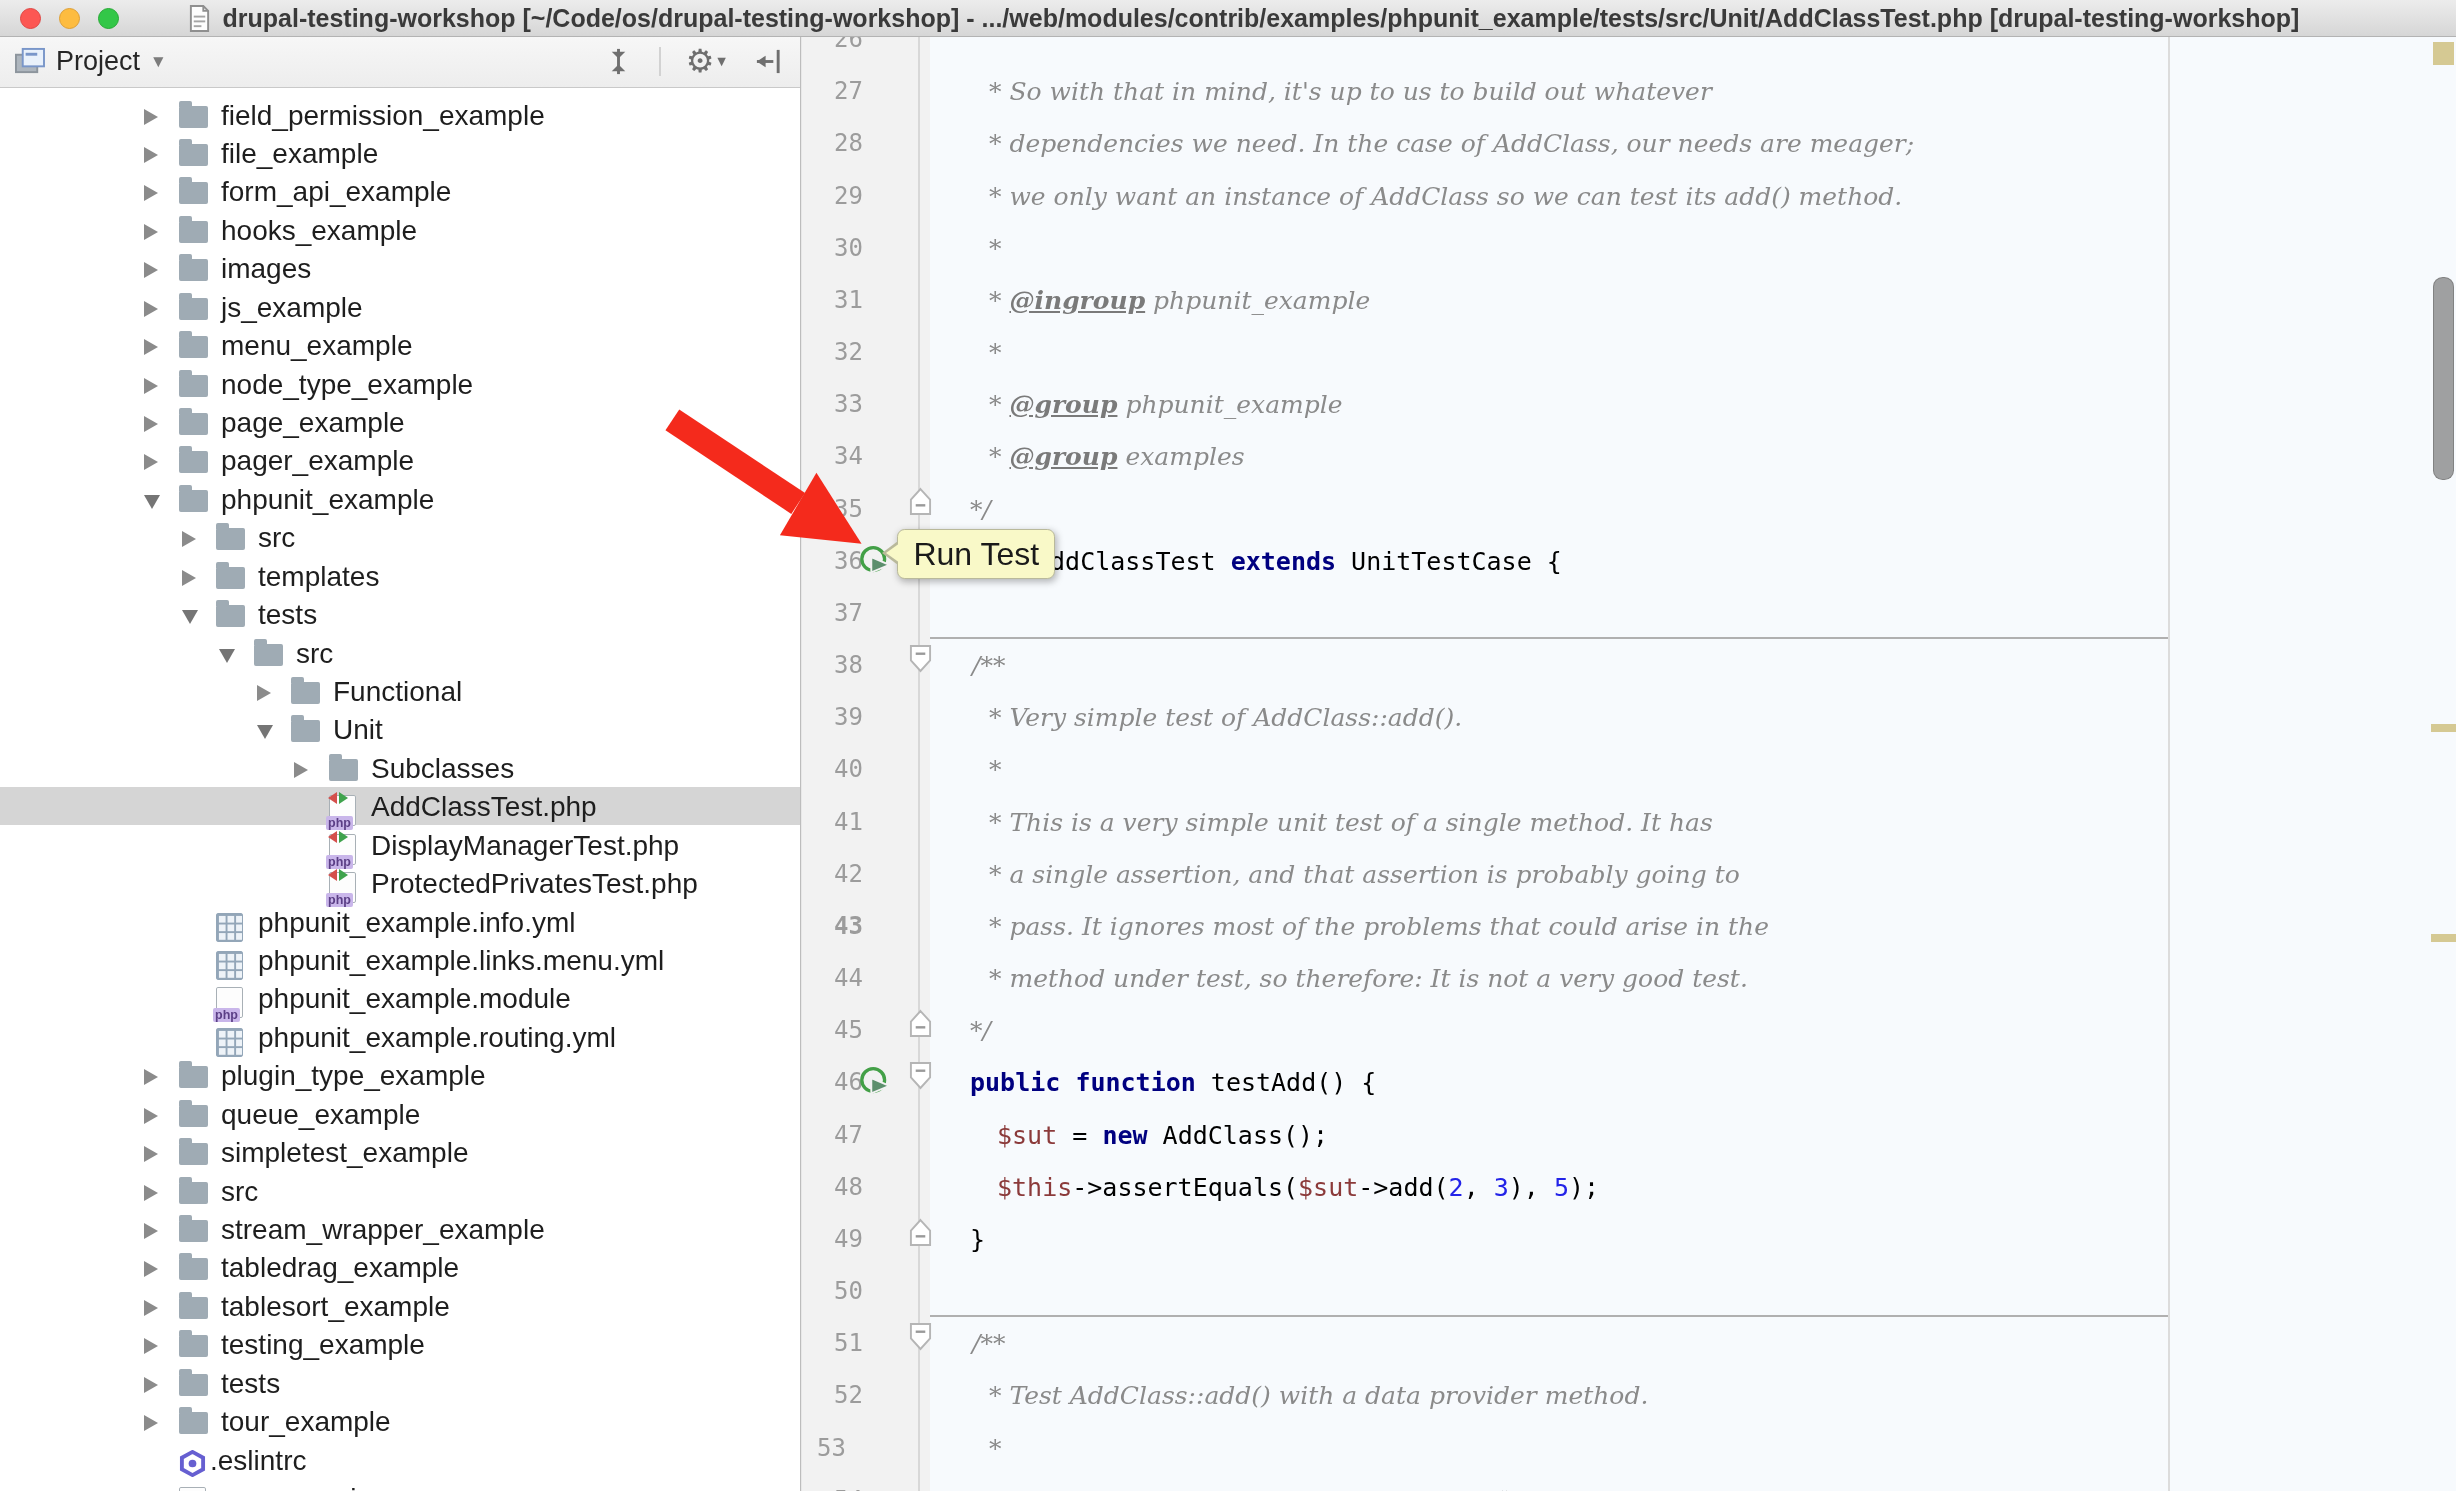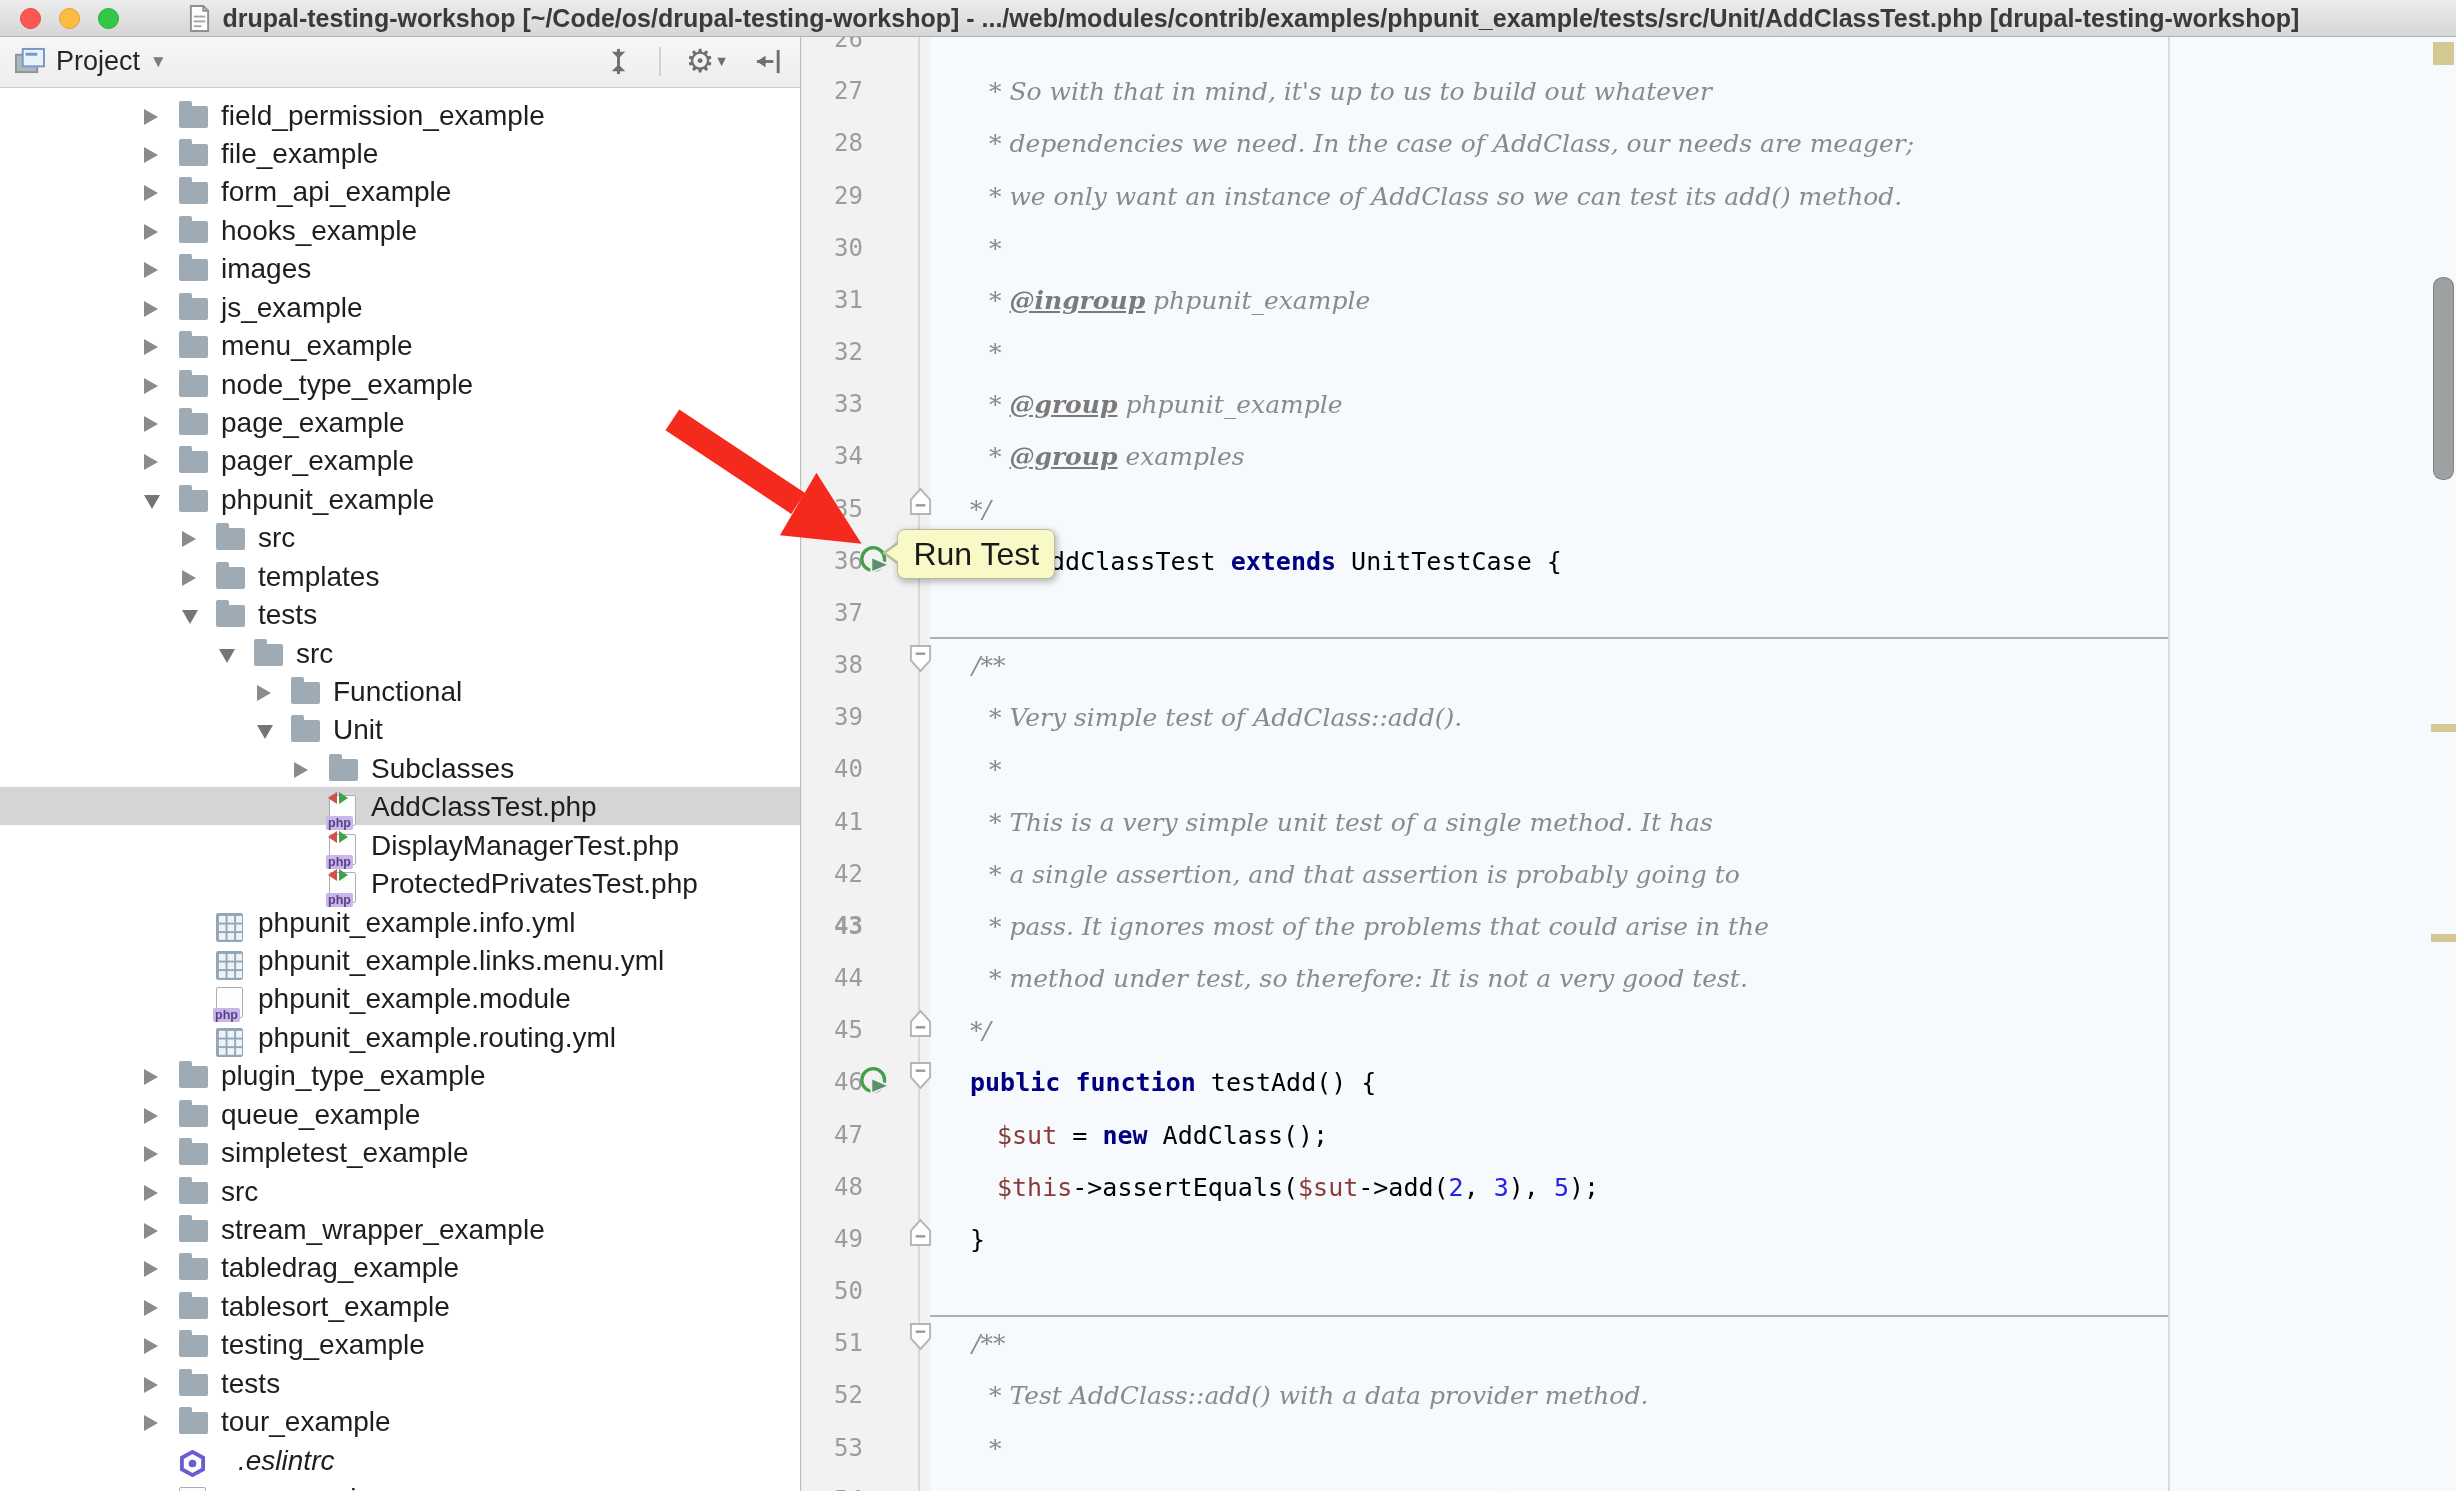--- a/index.html
+++ b/index.html
@@ -144,21 +144,21 @@
       <div class="cl" style="top: 1109px; left: 997px;"><span class="var">$sut</span><span> = </span><span class="kw">new</span><span> AddClass();</span></div>
       <div class="ln" style="top: 1161px;">48</div>
       <div class="cl" style="top: 1161px; left: 997px;"><span class="var">$this</span><span>-&gt;assertEquals(</span><span class="var">$sut</span><span>-&gt;add(</span><span class="num">2</span><span>, </span><span class="num">3</span><span>), </span><span class="num">5</span><span>);</span></div>
       <div class="ln" style="top: 1213px;">49</div>
       <div class="cl" style="top: 1213px; left: 970px;"><span>}</span></div>
       <div class="ln" style="top: 1265px;">50</div>
       <div class="ln" style="top: 1317px;">51</div>
       <div class="cl" style="top: 1317px; left: 972px;"><span class="doc">/**</span></div>
       <div class="ln" style="top: 1369px;">52</div>
       <div class="cl" style="top: 1369px; left: 989px;"><span class="doc">* Test AddClass::add() with a data provider method.</span></div>
-      <div class="ln" style="top: 1422px;">53</div>
+      <div class="ln" style="top: 1422px; text-align: center;">53</div>
       <div class="cl" style="top: 1422px; left: 989px;"><span class="doc">*</span></div>
       <div class="ln" style="top: 1474px;">54</div>
       <div class="cl" style="top: 1474px; left: 989px;"><span class="doc">* This method is very similar to testAdd(), but uses a data provider method</span></div>
       <div class="gut-ic" style="left: 858px; top: 542px;"><svg width="38" height="38" viewBox="0 0 40 40">
           <circle cx="16" cy="18" r="12" fill="none" stroke="#43a047" stroke-width="3.5"></circle>
           <polygon points="14,16 33,24 14,32" fill="#5c8f6d" stroke="#f2f2f2" stroke-width="2"></polygon>
         </svg></div>
       <div class="gut-ic" style="left: 858px; top: 1063px;"><svg width="38" height="38" viewBox="0 0 40 40">
           <circle cx="16" cy="18" r="12" fill="none" stroke="#43a047" stroke-width="3.5"></circle>
           <polygon points="14,16 33,24 14,32" fill="#5c8f6d" stroke="#f2f2f2" stroke-width="2"></polygon>
@@ -458,21 +458,21 @@
           </span>
           <span class="tr-label" style="left: 221px;">tour_example</span>
         </div>
         <div class="tree-row" style="top: 1405px;">
           <span class="tr-icon" style="left: 179px;">
             <div class="eslint-ic"><svg width="27" height="27" viewBox="0 0 28 28">
                 <polygon points="14,2 25,8 25,20 14,26 3,20 3,8" fill="none" stroke="#665fd1" stroke-width="4"></polygon>
                 <circle cx="14" cy="14" r="4" fill="#665fd1"></circle>
               </svg></div>
           </span>
-          <span class="tr-label" style="left: 238px; font-style: italic;">.eslintrc</span>
+          <span class="tr-label" style="left: 210px;">.eslintrc</span>
         </div>
         <div class="tree-row" style="top: 1443px;">
           <span class="tr-icon" style="left: 179px;">
             <div class="file-page"></div>
           </span>
           <span class="tr-label" style="left: 221px;">composer.json</span>
         </div>
       </div>
     <div class="panel-header">
       <svg width="33" height="29" viewBox="0 0 34 30" style="margin-left:13.4px;">

